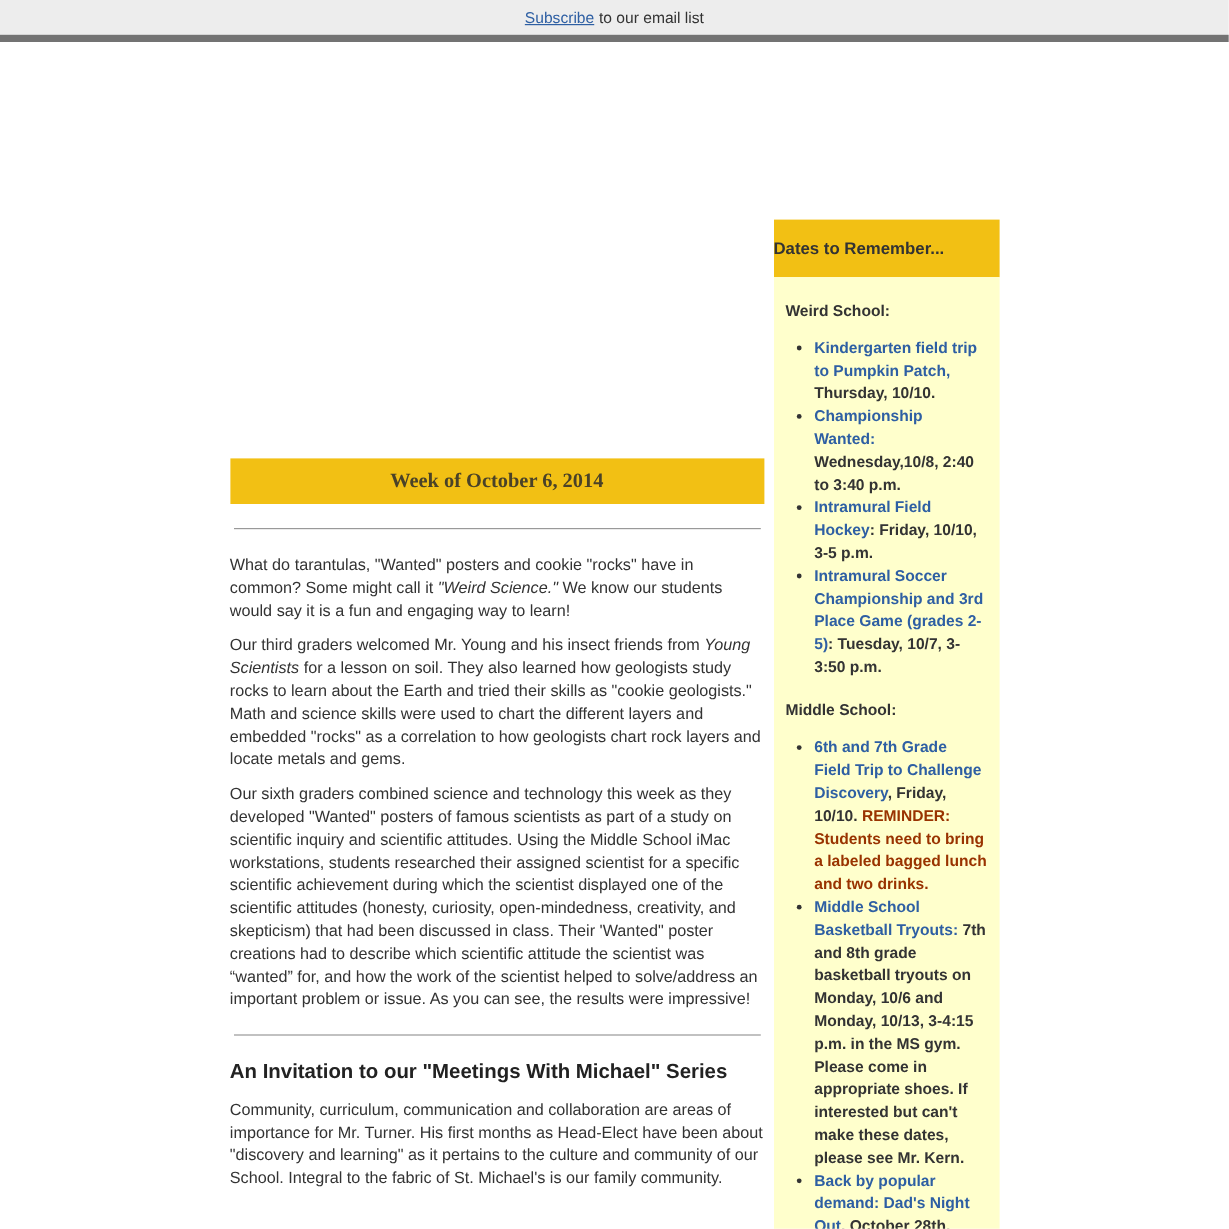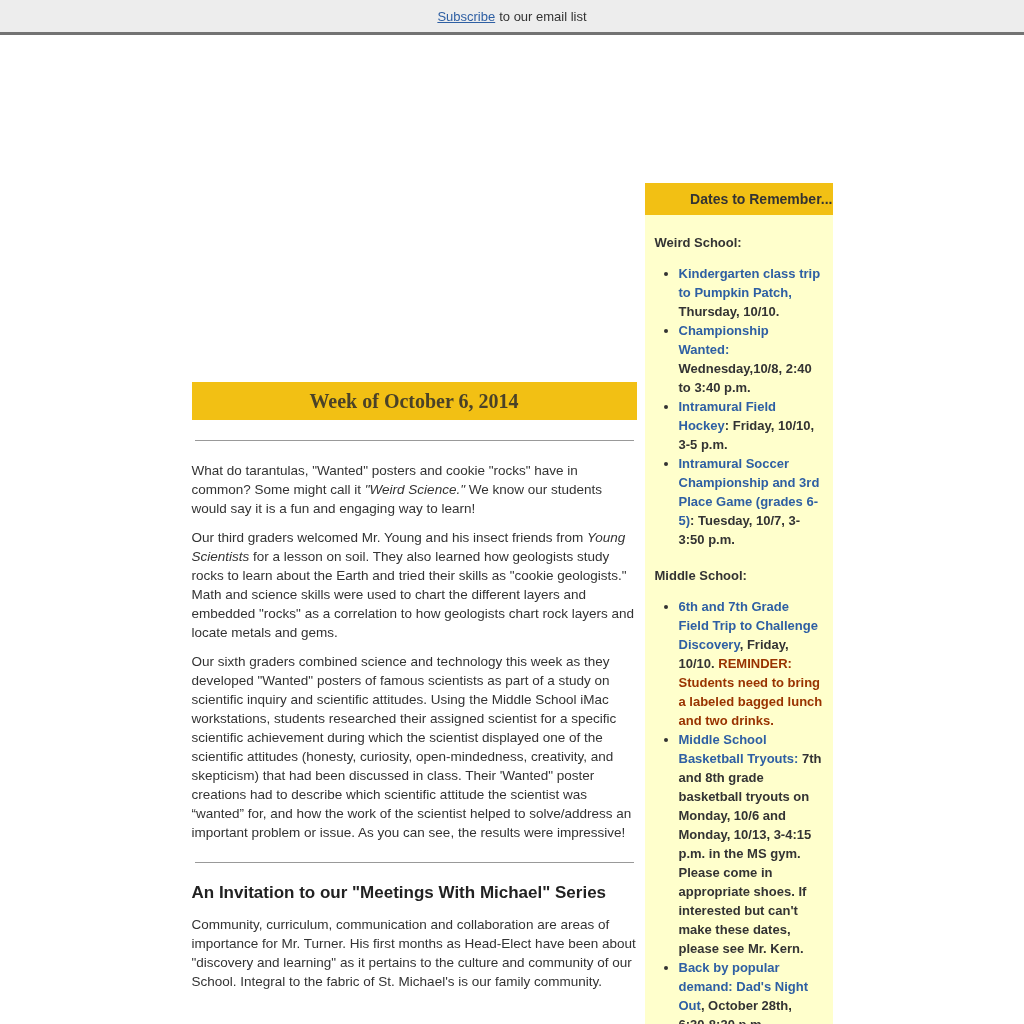--- a/index.html
+++ b/index.html
@@ -5,45 +5,45 @@
   * { box-sizing: border-box; }
   html, body { margin: 0; padding: 0; }
   body {
     width: 1024px; height: 1024px; overflow: hidden;
     background: #ffffff;
     font-family: "Liberation Sans", sans-serif;
     color: var(--body_text, #333);
   }
   .topbar {
     height: 35px; background: var(--topbar_bg, #ededed);
-    border-bottom: 3px solid #737373;
+    border-bottom: 6px solid #737373;
     display: flex; align-items: center; justify-content: center;
     font-size: 13px; color: #333;
   }
   .topbar a { color: var(--link_blue, #2e5fa3); text-decoration: underline; margin-right: 4px; }
   .container { width: 641px; margin: 0 auto; display: flex; align-items: flex-start; }
   .main { width: 445px; margin-right: 8px; padding-top: 347px; }
   .sidebar { width: 188px; padding-top: 148px; }
 
   .banner {
     background: var(--gold, #f2c014); height: 38px;
     display: flex; align-items: center; justify-content: center;
     font-family: "Liberation Serif", serif; font-weight: bold;
-    font-size: 20px; color: var(--banner_text, #4a4228);
+    font-size: 17px; color: var(--banner_text, #4a4228);
   }
   .divider { border: none; border-top: 1px solid #999; margin: 20px 3px; }
   .main p { font-size: 13.5px; line-height: 19px; margin: 0 0 10px; }
   .main p.first { margin-top: 18px; }
   .main h2 { font-size: 17px; color: #222; margin: 18px 0 12px; }
   .lead { color: var(--link_blue, #2e5fa3); font-weight: bold; }
   .it { font-style: italic; }
 
   .dates-header {
-    background: var(--gold, #f2c014); height: 32px;
-    display: flex; align-items: center; justify-content: flex-end;
+    background: var(--gold, #f2c014); height: 48px;
+    display: flex; align-items: center; justify-content: flex-start;
     font-weight: bold; font-size: 14px; color: #333;
   }
   .dates-panel {
     background: var(--pale_yellow, #ffffcc);
     padding: 18px 10px 24px; min-height: 880px;
     font-size: 13px; font-weight: bold; line-height: 19px; color: #333;
   }
   .dates-panel h3 { font-size: 13px; margin: 0 0 12px; }
   .dates-panel h3.second { margin-top: 17px; }
   .dates-panel ul { margin: 0 0 14px; padding-left: 24px; }
@@ -83,24 +83,24 @@
   </div>
 
   <div class="sidebar">
     <div class="dates-header">
       <span>Dates to Remember...</span>
     </div>
     <div class="dates-panel">
 
       <h3>Weird School:</h3>
       <ul>
-        <li><a href="#">Kindergarten class trip to Pumpkin Patch,</a><span> Thursday, 10/10.</span></li>
+        <li><a href="#">Kindergarten field trip to Pumpkin Patch,</a><span> Thursday, 10/10.</span></li>
         <li><a href="#">Championship Wanted:</a><span> Wednesday,10/8, 2:40 to 3:40 p.m.</span></li>
         <li><a href="#">Intramural Field Hockey</a><span>: Friday, 10/10, 3-5 p.m.</span></li>
-        <li><a href="#">Intramural Soccer Championship and 3rd Place Game (grades 6-5)</a><span>: Tuesday, 10/7, 3-3:50 p.m.</span></li>
+        <li><a href="#">Intramural Soccer Championship and 3rd Place Game (grades 2-5)</a><span>: Tuesday, 10/7, 3-3:50 p.m.</span></li>
       </ul>
 
       <h3 class="second">Middle School:</h3>
       <ul>
         <li><a href="#">6th and 7th Grade Field Trip to Challenge Discovery</a><span>, Friday, 10/10. </span><span class="reminder">REMINDER: Students need to bring a labeled bagged lunch and two drinks.</span></li>
         <li><a href="#">Middle School Basketball Tryouts:</a><span> 7th and 8th grade basketball tryouts on Monday, 10/6 and Monday, 10/13,  3-4:15 p.m. in the MS gym. Please come in appropriate shoes.  If interested but can't make these dates, please see Mr. Kern.</span></li>
         <li><a href="#">Back by popular demand: Dad's Night Out</a><span>, October 28th, 6:30-8:30 p.m., Singleton Campus.</span></li>
       </ul>
 
     </div>

